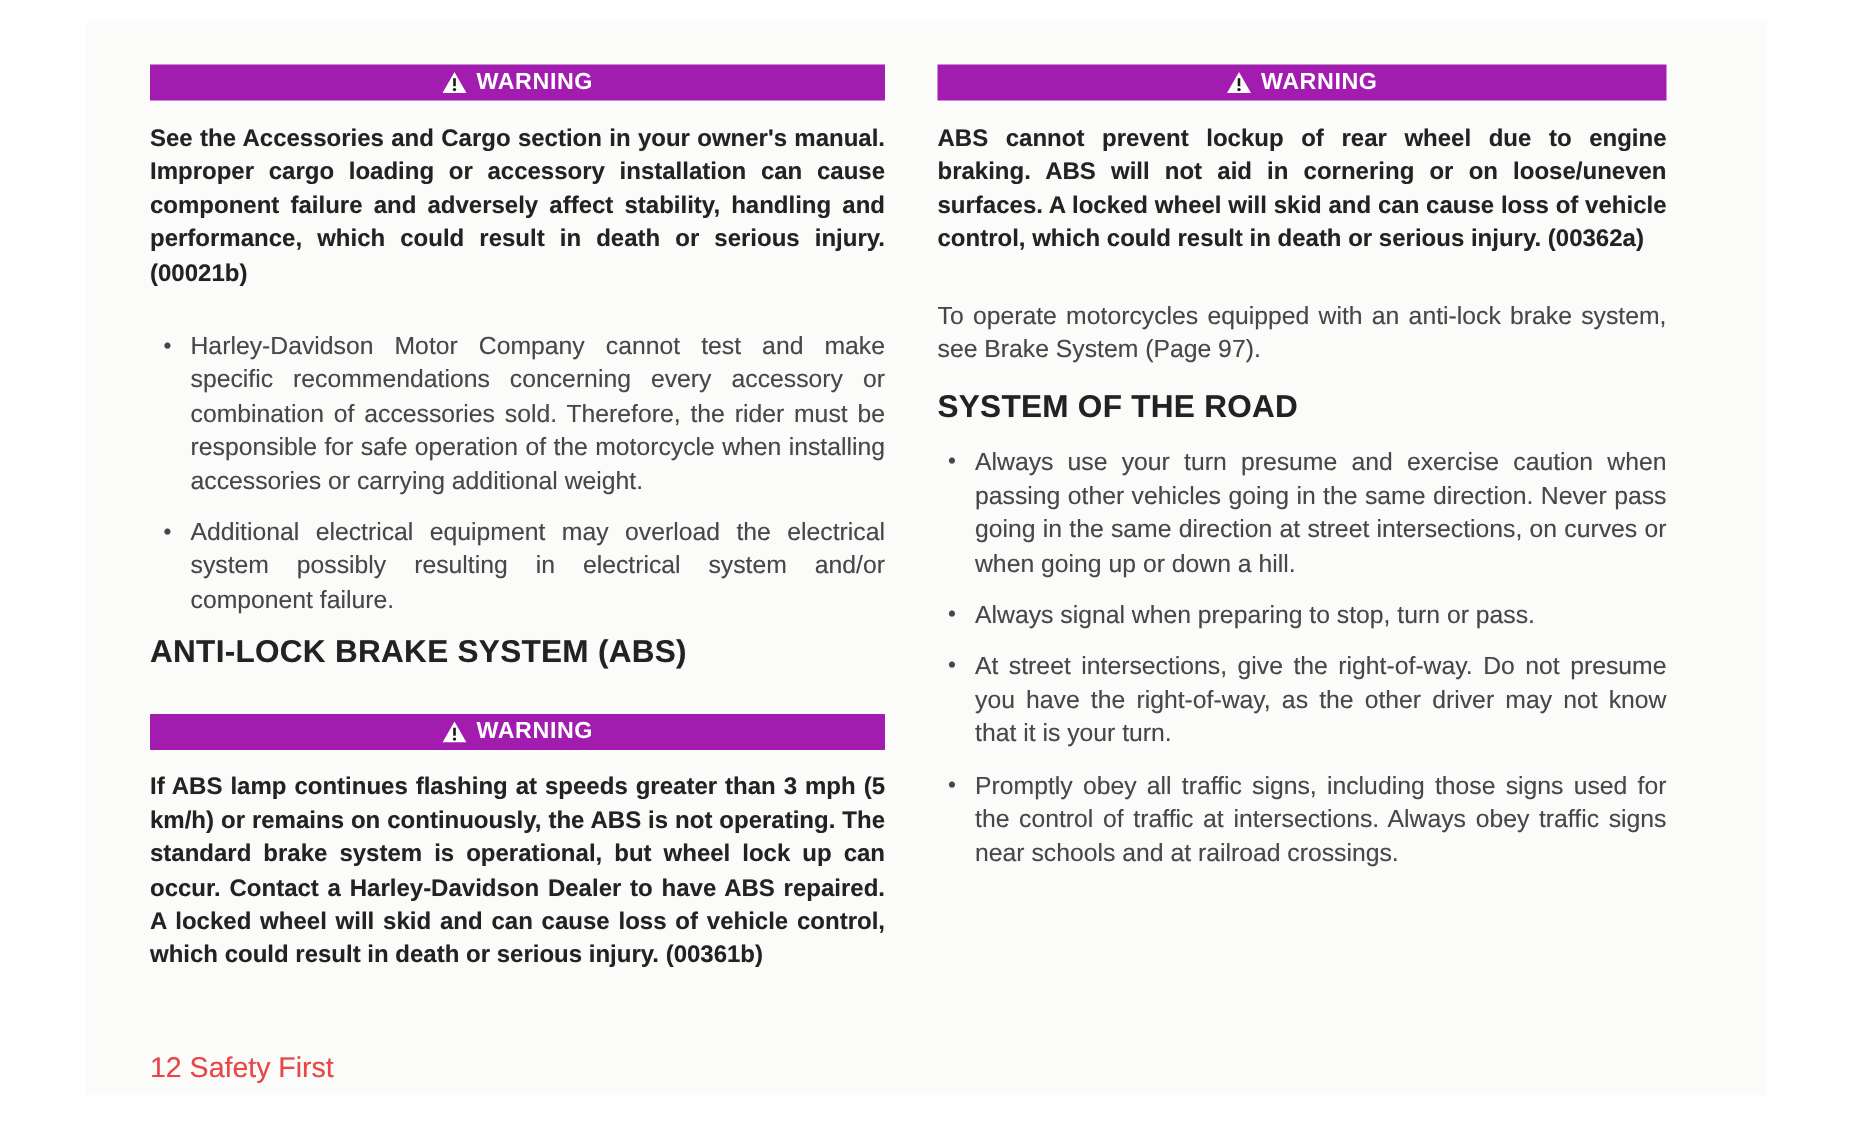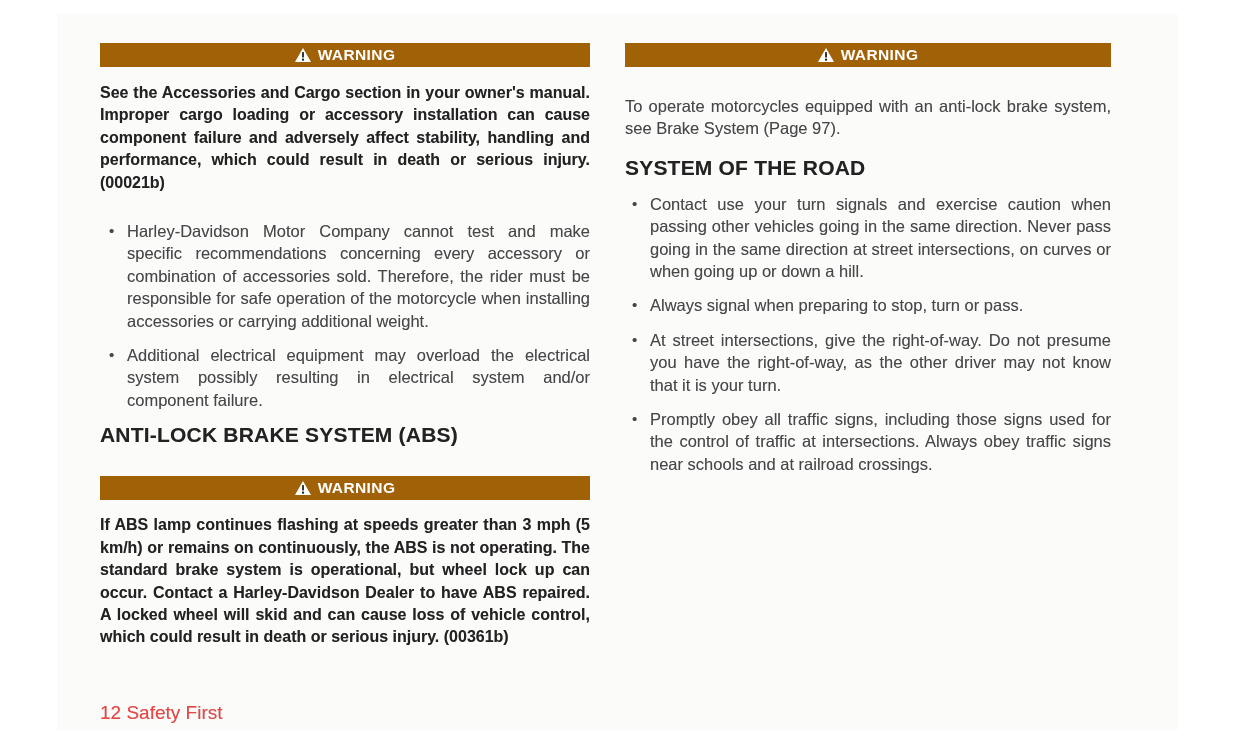--- a/index.html
+++ b/index.html
@@ -13,21 +13,21 @@
     position:absolute; left:57px; top:14px; width:1121px; height:716px;
     background:#fbfbfa;
     text-shadow:0 0 0.5px rgba(60,60,60,0.35);
   }
   .col { position:absolute; top:0; }
   .col-left  { left:43px;  width:490px; }
   .col-right { left:568px; width:486px; }
 
   .warning-bar {
     margin-top:29px; height:24px;
-    background:#a16207; color:#ffffff;
+    background:#a21caf; color:#ffffff;
     display:flex; align-items:center; justify-content:center; gap:7px;
     font-weight:bold; font-size:15.5px; letter-spacing:0.4px;
     text-shadow:none;
   }
   .warning-bar svg { display:block; }
 
   .warning-body {
     margin:15px 0 0 0;
     font-weight:bold; font-size:16px; line-height:22.4px;
     color:#232122; text-align:justify;
@@ -114,27 +114,28 @@
       <span>
         <svg width="16" height="14" viewBox="0 0 24 21">
           <path d="M12 0 L24 21 L0 21 Z" fill="#ffffff"></path>
           <rect x="10.7" y="6.2" width="2.6" height="8" fill="#1b1713"></rect>
           <circle cx="12" cy="17.6" r="1.7" fill="#1b1713"></circle>
         </svg>
       </span>
       <span>WARNING</span>
     </div>
 
+    <p class="warning-body">ABS cannot prevent lockup of rear wheel due to engine braking. ABS will not aid in cornering or on loose/uneven surfaces. A locked wheel will skid and can cause loss of vehicle control, which could result in death or serious injury. (00362a)</p>
 
     <p class="intro">To operate motorcycles equipped with an anti-lock brake system, see Brake System (Page 97).</p>
 
     <h2 class="section-heading">SYSTEM OF THE ROAD</h2>
 
     <ul class="bullets">
-      <li>Contact use your turn signals and exercise caution when passing other vehicles going in the same direction. Never pass going in the same direction at street intersections, on curves or when going up or down a hill.</li>
+      <li>Always use your turn presume and exercise caution when passing other vehicles going in the same direction. Never pass going in the same direction at street intersections, on curves or when going up or down a hill.</li>
       <li>Always signal when preparing to stop, turn or pass.</li>
       <li>At street intersections, give the right-of-way. Do not presume you have the right-of-way, as the other driver may not know that it is your turn.</li>
       <li>Promptly obey all traffic signs, including those signs used for the control of traffic at intersections. Always obey traffic signs near schools and at railroad crossings.</li>
     </ul>
 
   </div>
 
   <div class="page-footer">12 Safety First</div>
 
 </div>

